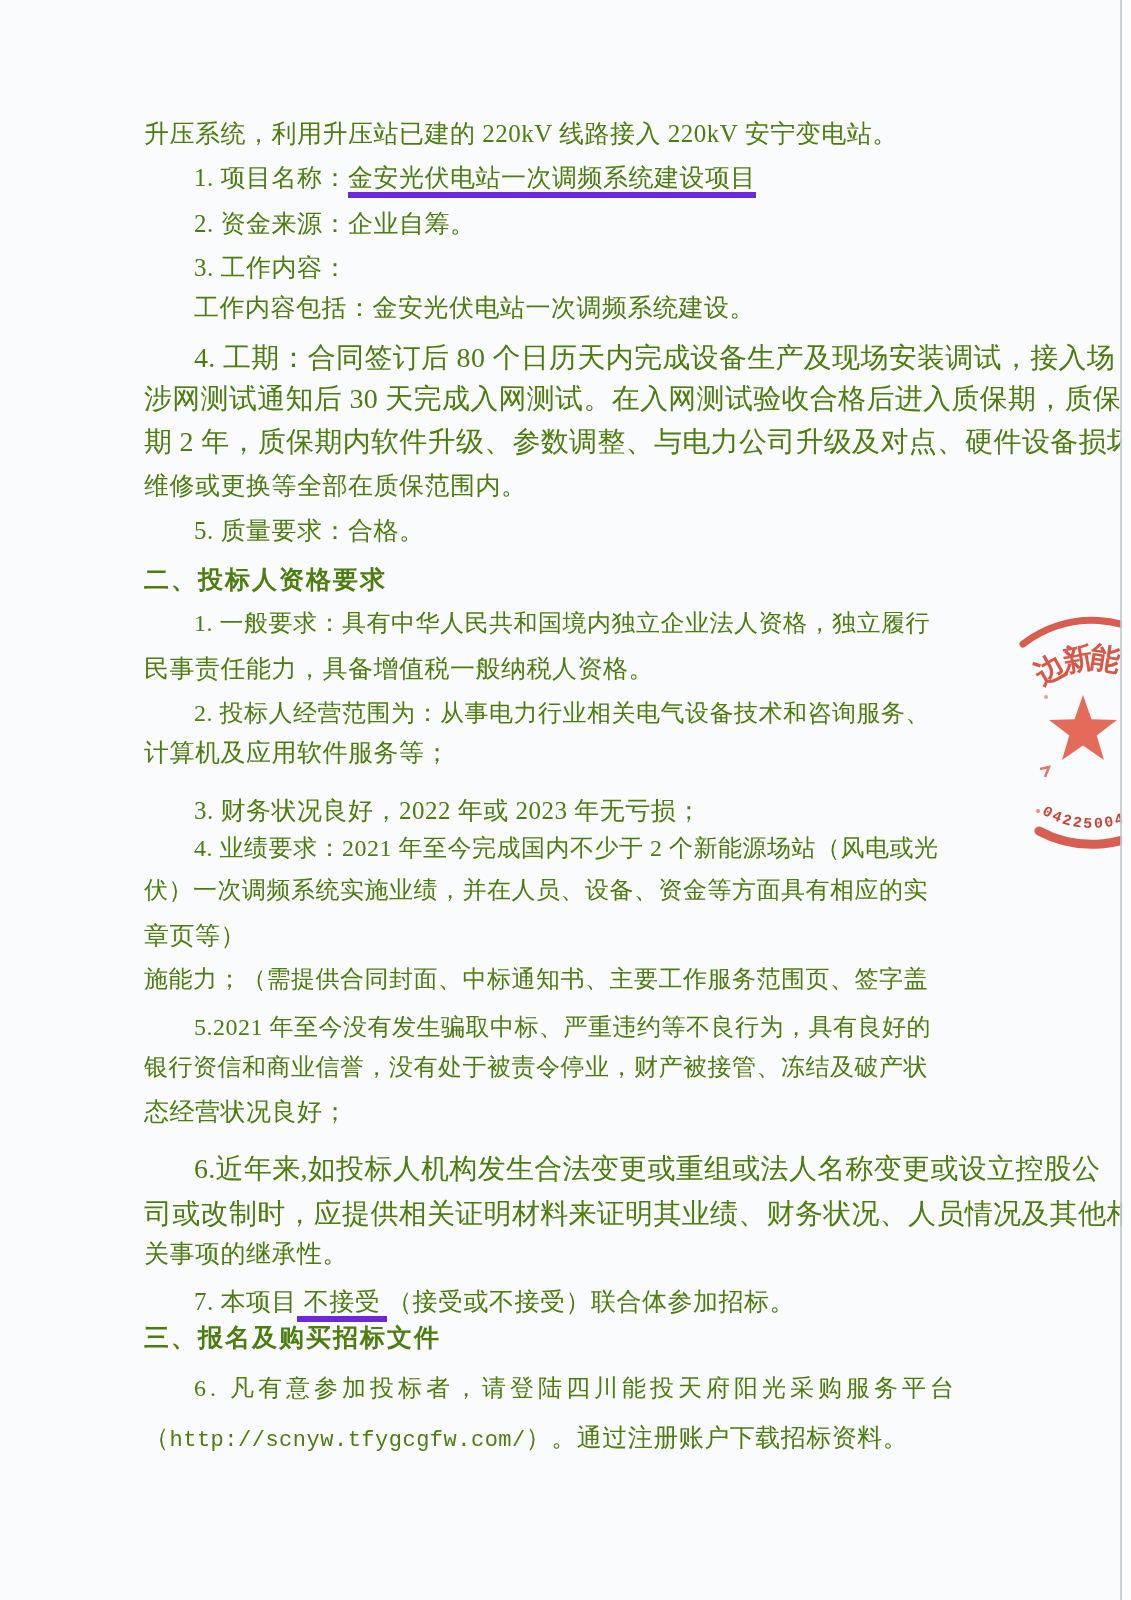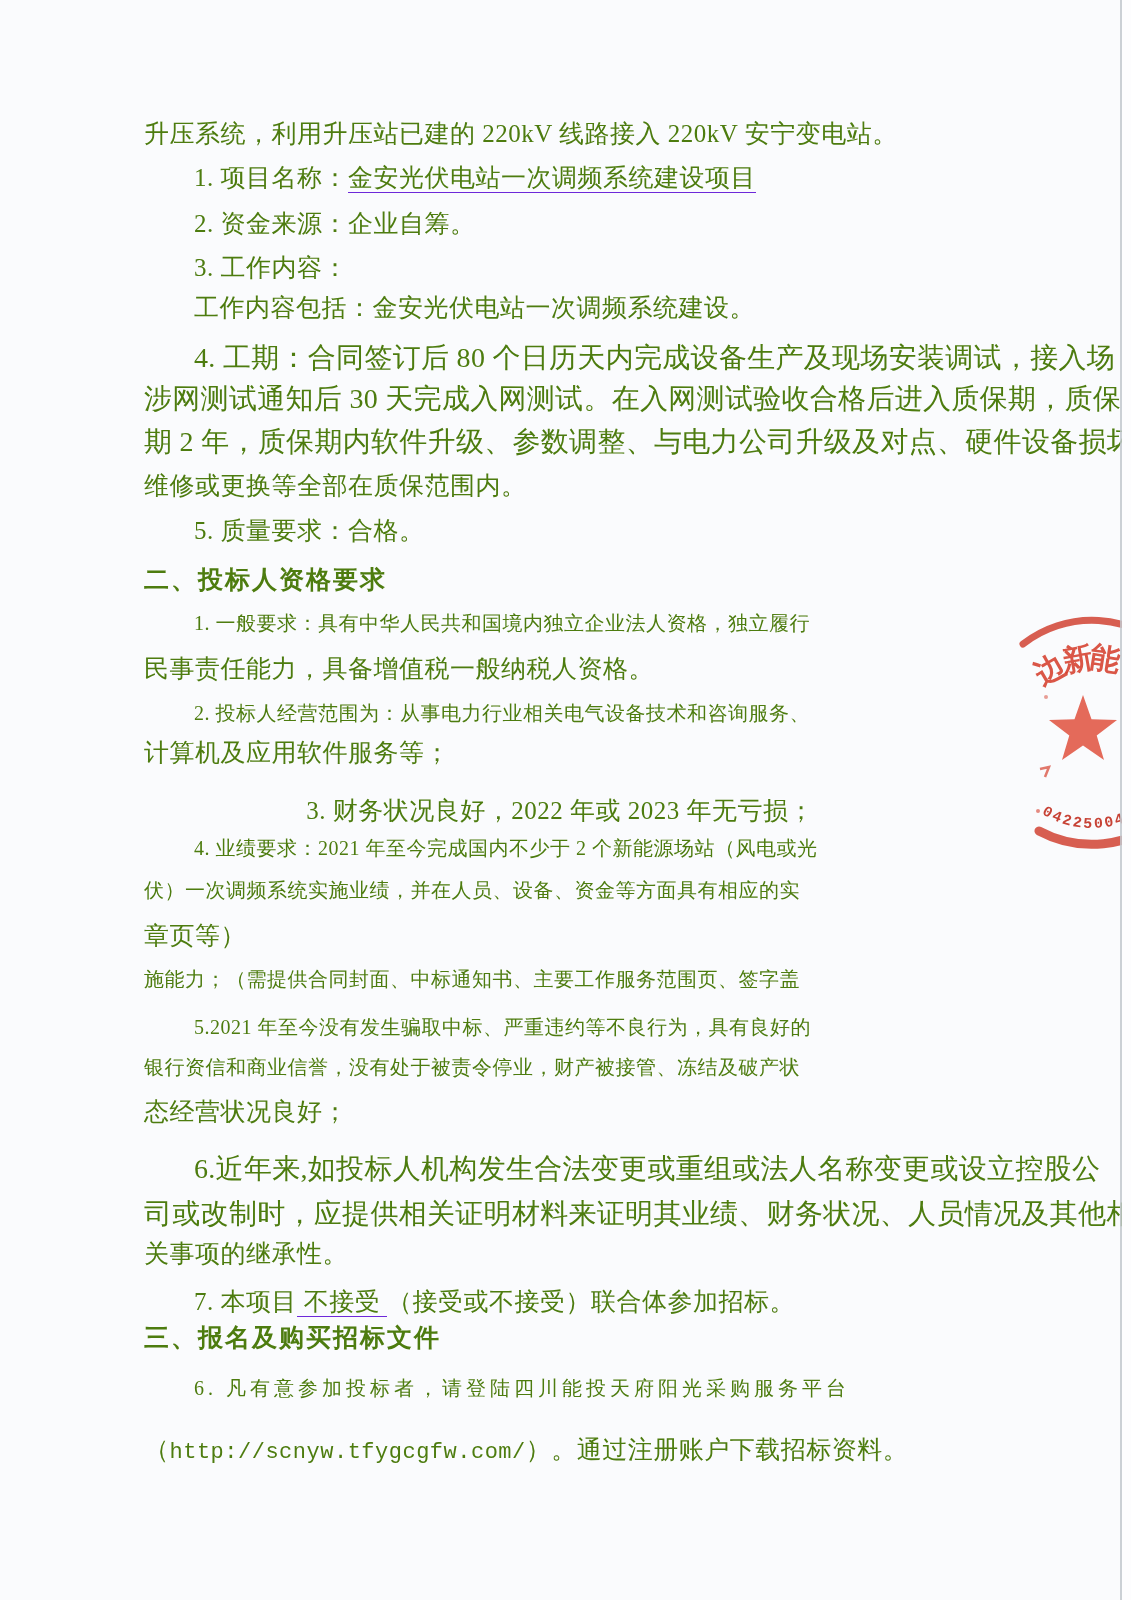--- a/index.html
+++ b/index.html
@@ -18,61 +18,61 @@
   #doc{
     position:absolute;left:144px;top:112px;width:782px;
     color:#4d7c0f;
   }
   .line{
     font-size:25px;
     line-height:43px;
     white-space:pre;
     letter-spacing:.5px;
   }
-  .line.fill{font-size:20px;}
+  .line.fill{font-size:24px;}
   .line.tight{font-size:28px;letter-spacing:.3px;}
   .line.wide{letter-spacing:4px;}
   .line.indent{text-indent:50px;}
   .line.heading{
     font-family:"Liberation Sans","DejaVu Sans",sans-serif;
     font-weight:700;font-size:25px;letter-spacing:2px;
   }
   .part{white-space:pre;}
-  .part.u{border-bottom:1px solid #6d28d9;padding-bottom:1px;}
+  .part.u{border-bottom:6px solid #6d28d9;padding-bottom:1px;}
   .part.mono{font-family:"Liberation Mono","DejaVu Sans Mono",monospace;font-size:22px;}
 
   
   #doc .line:nth-child(2){margin-top:1px;}
   #doc .line:nth-child(3){margin-top:3px;}
   #doc .line:nth-child(4){margin-top:1px;}
   #doc .line:nth-child(5){margin-top:-3px;}
   #doc .line:nth-child(6){margin-top:7px;}
   #doc .line:nth-child(7){margin-top:-2px;}
   #doc .line:nth-child(9){margin-top:1px;}
   #doc .line:nth-child(10){margin-top:2px;}
   #doc .line:nth-child(11){margin-top:6px;}
   #doc .line:nth-child(12){margin-top:1px;}
   #doc .line:nth-child(13){margin-top:2px;}
   #doc .line:nth-child(14){margin-top:2px;}
   #doc .line:nth-child(15){margin-top:-4px;}
-  #doc .line:nth-child(16){margin-top:15px;text-align:center;}
+  #doc .line:nth-child(16){margin-top:15px;}
   #doc .line:nth-child(17){margin-top:-5px;}
   #doc .line:nth-child(18){margin-top:-1px;}
   #doc .line:nth-child(19){margin-top:2px;}
   #doc .line:nth-child(20){margin-top:1px;}
   #doc .line:nth-child(21){margin-top:5px;}
   #doc .line:nth-child(22){margin-top:-3px;}
   #doc .line:nth-child(23){margin-top:1px;}
   #doc .line:nth-child(24){margin-top:14px;}
   #doc .line:nth-child(25){margin-top:2px;}
   #doc .line:nth-child(26){margin-top:-3px;}
   #doc .line:nth-child(27){margin-top:5px;}
   #doc .line:nth-child(28){margin-top:-7px;}
   #doc .line:nth-child(29){margin-top:8px;}
-  #doc .line:nth-child(30){margin-top:18px;}
+  #doc .line:nth-child(30){margin-top:6px;}
 
   
   #stamp-clip{
     position:absolute;left:1000px;top:593px;width:122px;height:272px;
     overflow:hidden;pointer-events:none;
   }
   .seal-char{
     font-family:"Liberation Sans","DejaVu Sans",sans-serif;
     font-weight:700;font-size:30px;fill:#d6402e;opacity:.88;
   }

